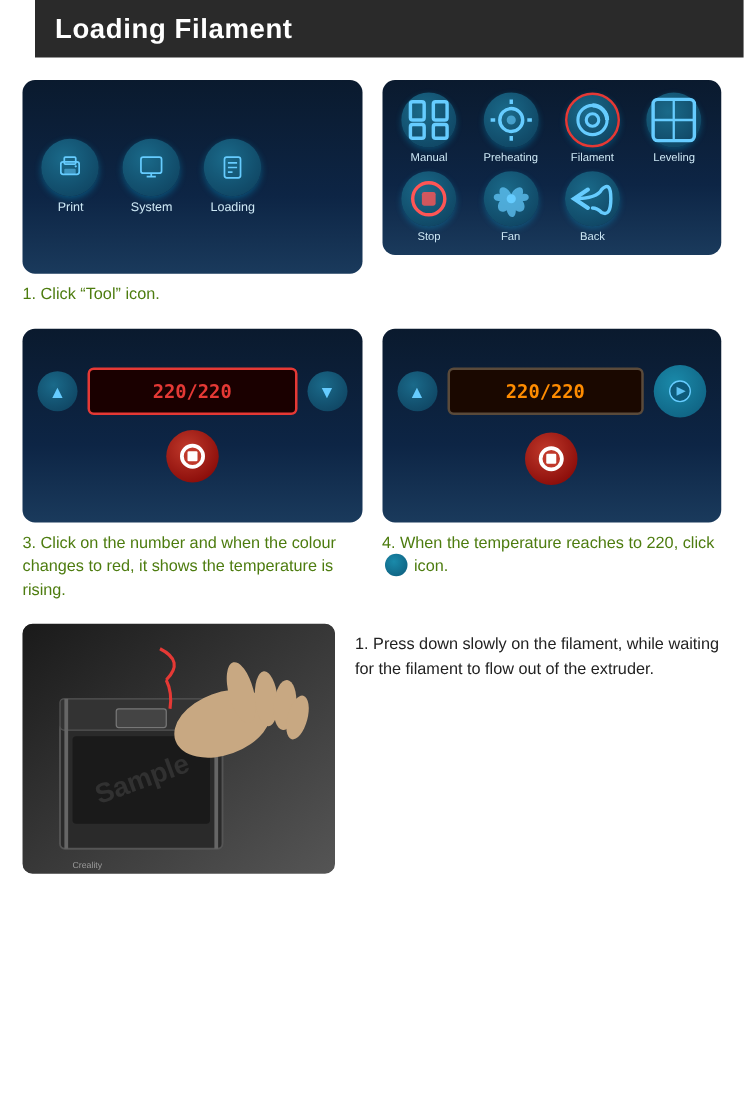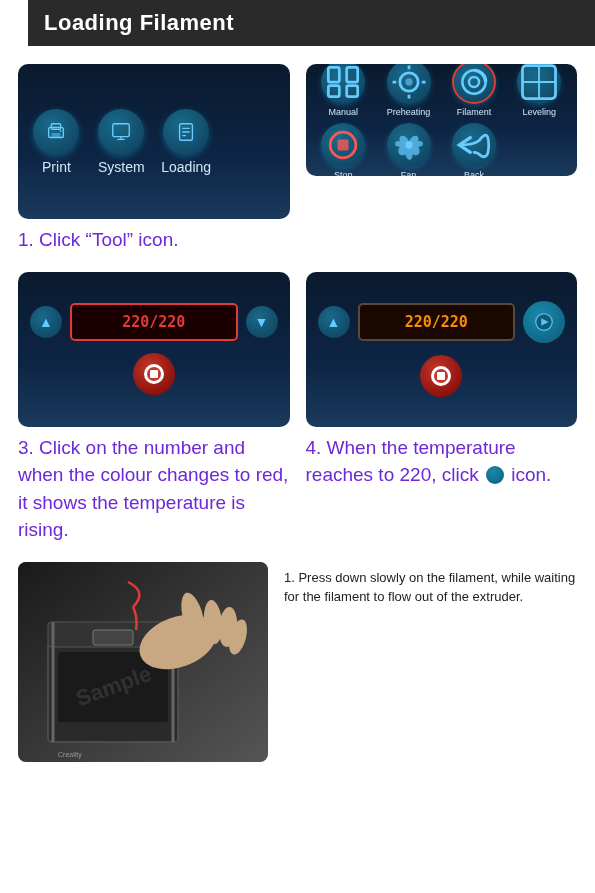--- a/index.html
+++ b/index.html
@@ -86,28 +86,28 @@
     }
     .menu-icon-wrap.highlighted {
       border: 2.5px solid #e53935;
     }
     .menu-icon-wrap svg {
       width: 22px;
       height: 22px;
     }
     .menu-label {
       color: #cde8f5;
-      font-size: 14px;
+      font-size: 10px;
       text-align: right;
     }
 
     
     .screen-2 {
       background: linear-gradient(180deg, #0a1a2e 0%, #0d2545 60%, #1a3a5c 100%);
-      height: 112px;
+      height: 140px;
       padding: 10px 8px;
     }
     .filament-grid {
       display: grid;
       grid-template-columns: repeat(4, 1fr);
       gap: 6px;
       width: 100%;
     }
     .filament-item {
       display: flex;
@@ -231,23 +231,23 @@
       background: radial-gradient(circle at 40% 35%, #1a8aaa, #0d5a7a);
       display: flex;
       align-items: center;
       justify-content: center;
       color: #6cf;
       font-size: 18px;
     }
 
     
     .step-desc {
-      font-size: 19px;
+      font-size: 13px;
       line-height: 1.45;
-      color: #6d28d9;
+      color: #4d7c0f;
       margin-bottom: 4px;
     }
     .step-desc .inline-icon {
       display: inline-block;
       width: 18px;
       height: 18px;
       border-radius: 50%;
       background: radial-gradient(circle at 40% 35%, #1a8aaa, #0d5a7a);
       vertical-align: middle;
       margin: 0 2px;

